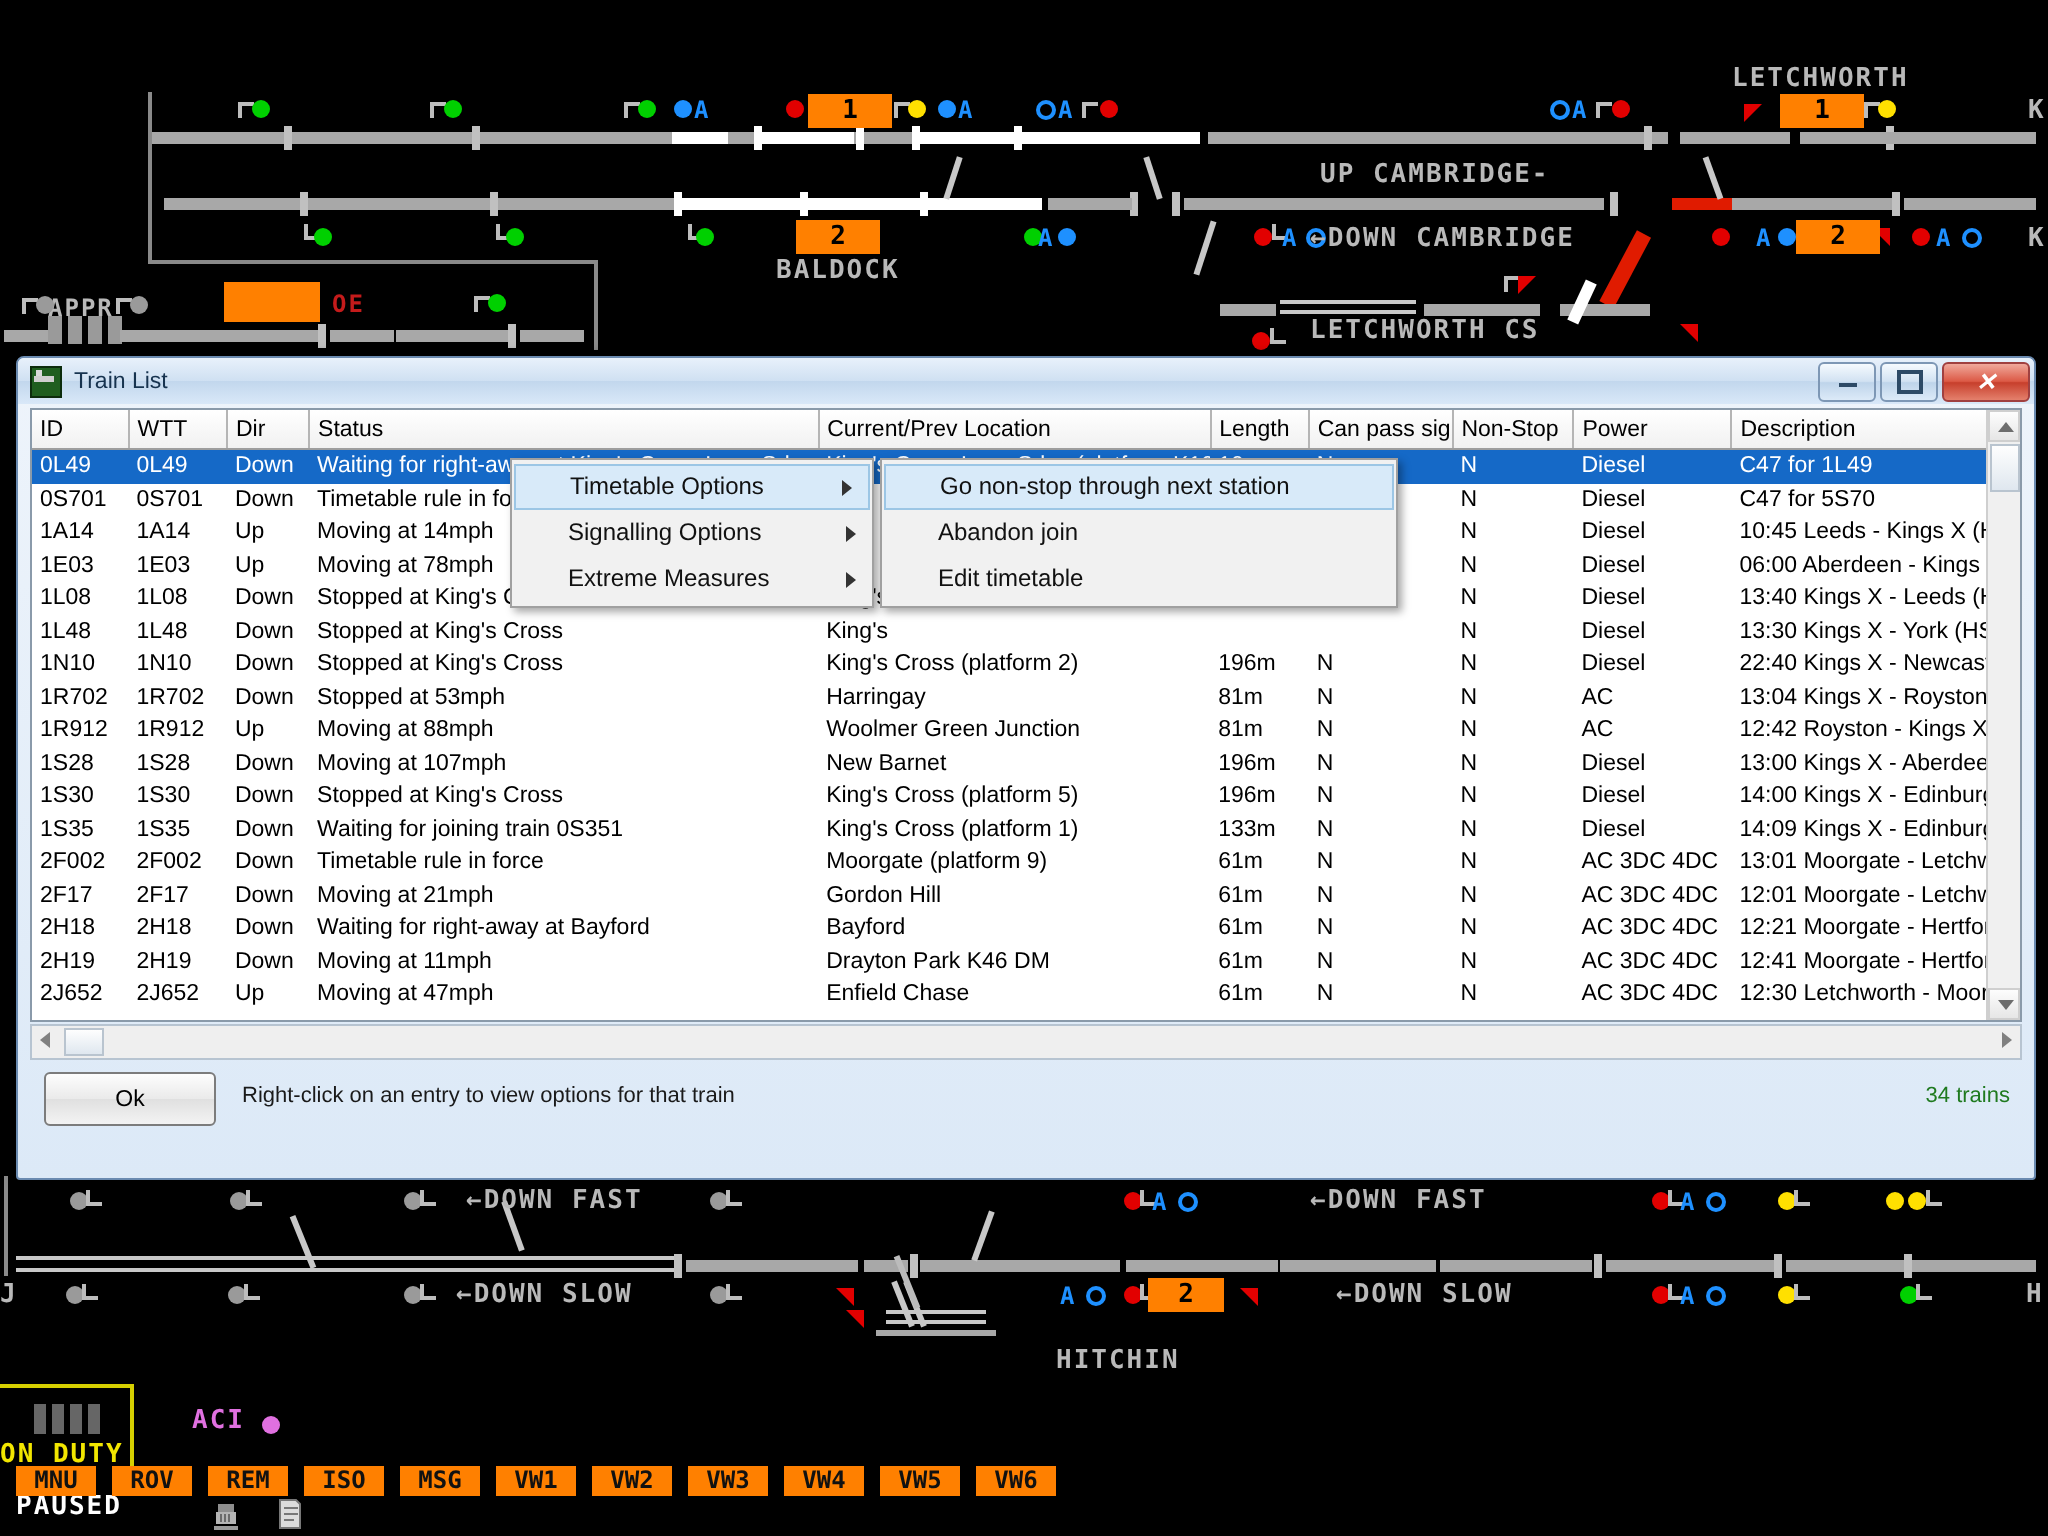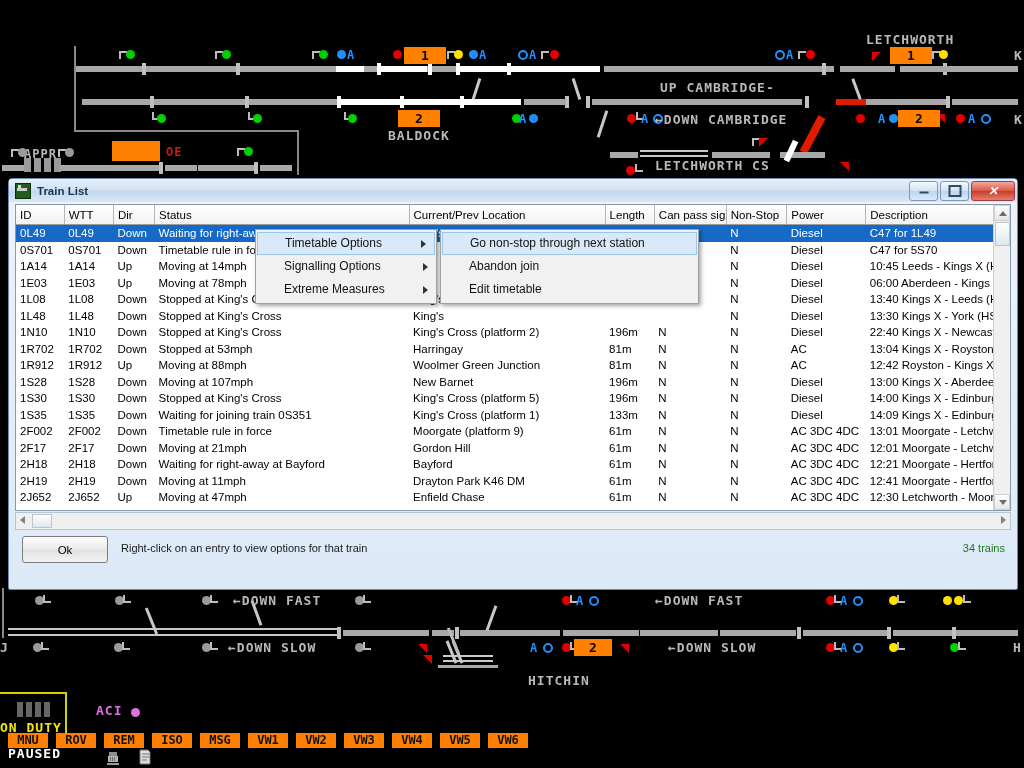--- a/index.html
+++ b/index.html
@@ -64,21 +64,21 @@
     border-radius:4px 4px 2px 2px;
     box-shadow:0 0 6px rgba(0,0,0,.6);
   }
   #titlebar{height:23px;display:flex;align-items:center;padding:0 2px 0 6px;
     background:linear-gradient(#e8f1fb,#cfe0f2 50%,#c2d7ed 51%,#d9e8f8);
     border-radius:3px 3px 0 0;}
   #win-icon{width:14px;height:14px;margin-right:6px;flex:0 0 auto;
     background:#1f5e1f;border:1px solid #0c2c0c;position:relative;}
   #win-icon::after{content:"";position:absolute;left:1px;top:4px;width:10px;height:3px;background:#cfcfcf;}
   #win-icon::before{content:"";position:absolute;left:2px;top:1px;width:3px;height:3px;background:#d8d8d8;}
-  #win-title{font-size:11.5px;color:#17334f;flex:1 1 auto;font-weight:bold;}
+  #win-title{font-size:11.5px;color:#17334f;flex:1 1 auto;}
   .wbtn{width:27px;height:18px;margin-left:2px;border:1px solid #7d97b5;border-radius:3px;
         background:linear-gradient(#f5fafe,#d2e2f2 48%,#bed4ea 52%,#dceaf8);
         position:relative;cursor:default;flex:0 0 auto;}
   .wbtn.close{width:42px;border:1px solid #a04040;
         background:linear-gradient(#f0a99c,#dc5a46 48%,#c73f2c 52%,#e4806c);}
   .wbtn i{position:absolute;left:50%;top:50%;transform:translate(-50%,-50%);display:block;}
   .ic-min{width:9px;height:3px;border-bottom:2px solid #2d4a66;}
   .ic-max{width:9px;height:8px;border:2px solid #2d4a66;}
   .ic-close{color:#fff;font-size:12px;font-weight:bold;line-height:1;font-family:"Liberation Sans",sans-serif;}
 

